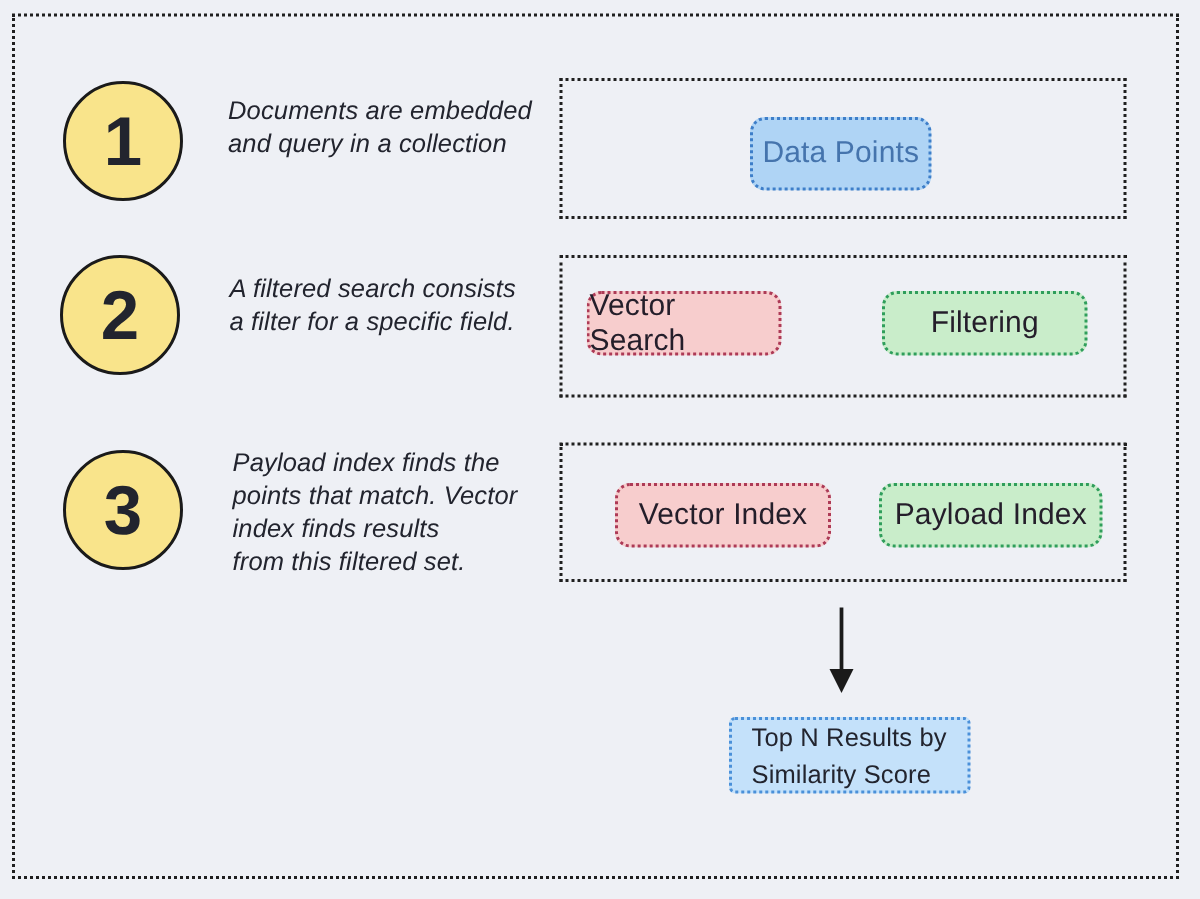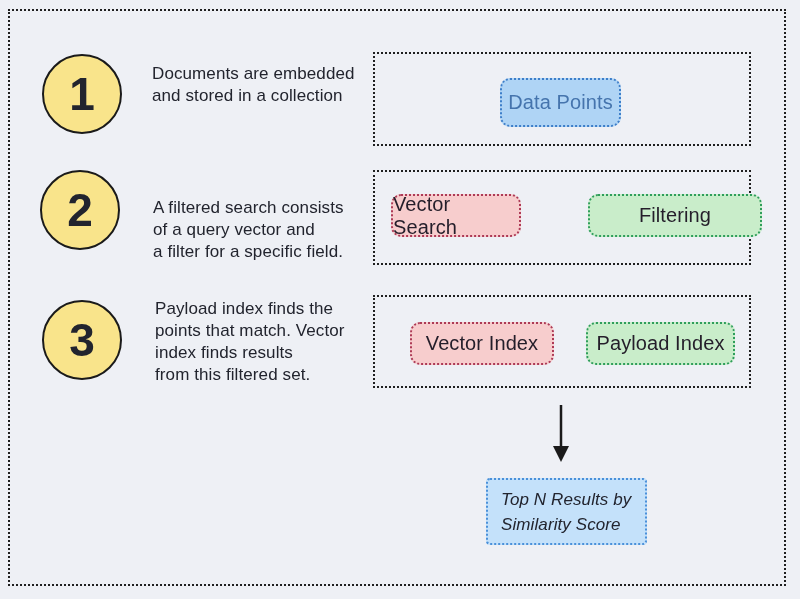--- a/index.html
+++ b/index.html
@@ -14,77 +14,76 @@
     border:2px dotted #1f1f1f;box-sizing:border-box;
   }
   .step-circle{
     position:absolute;width:80px;height:80px;border-radius:50%;
     background:#f9e48b;border:2.5px solid #1a1a1a;box-sizing:border-box;
     display:flex;align-items:center;justify-content:center;
     font-size:46px;font-weight:600;color:#22242e;line-height:1;
   }
   .step-text{
     position:absolute;font-size:17px;line-height:22px;color:#22242e;
-    font-weight:500;letter-spacing:.1px;
+    font-weight:500;letter-spacing:.1px;font-style:italic;
   }
   .dashed-box{
     position:absolute;border:2px dotted #1f1f1f;box-sizing:border-box;
   }
   .chip{
     position:absolute;box-sizing:border-box;border-radius:10px;
     display:flex;align-items:center;justify-content:center;
     font-size:20px;font-weight:500;border:2px dotted transparent;
     letter-spacing:.1px;
   }
   .arrow-svg{position:absolute;left:545px;top:402px;}
   .result-box{
-    position:absolute;left:486px;top:478px;width:161px;height:67px;
+    position:absolute;left:486px;top:478px;width:161px;height:51px;
     box-sizing:border-box;border:2px dotted #4a90d9;border-radius:4px;
     background:#c4e1fa;color:#22242e;font-size:17px;font-weight:500;
     display:flex;flex-direction:column;justify-content:center;
-    padding-left:13px;line-height:25px;letter-spacing:.1px;font-style:italic;
+    padding-left:13px;line-height:25px;letter-spacing:.1px;
   }
   
   #circle1{left:42px;top:54px;}
   #circle2{left:40px;top:170px;}
   #circle3{left:42px;top:300px;}
   #text1{left:152px;top:63px;}
-  #text2{left:153px;top:197px;}
+  #text2{left:153px;top:182px;}
   #text3{left:155px;top:298px;}
   #box1{left:373px;top:52px;width:378px;height:94px;}
   #box2{left:373px;top:170px;width:378px;height:95px;}
   #box3{left:373px;top:295px;width:378px;height:93px;}
   #chip-data-points{left:500px;top:78px;width:121px;height:49px;}
   #chip-vector-search{left:391px;top:194px;width:130px;height:43px;border-radius:10px;}
-  #chip-filtering{left:588px;top:194px;width:174px;height:43px;}
+  #chip-filtering{left:588px;top:194px;width:137px;height:43px;}
   #chip-vector-index{left:391px;top:322px;width:144px;height:43px;}
   #chip-payload-index{left:586px;top:322px;width:149px;height:43px;}
 </style>
 </head>
 <body>
 
 <div class="outer-border"></div>
 
 <div id="circle1" class="step-circle">
   <span>1</span>
 </div>
 <div id="circle2" class="step-circle">
   <span>2</span>
 </div>
 <div id="circle3" class="step-circle">
   <span>3</span>
 </div>
 
 <div id="text1" class="step-text">
     <div>Documents are embedded</div>
-    <div>and stored in a collection</div>
+    <div>and query in a collection</div>
   </div>
 <div id="text2" class="step-text">
     <div>A filtered search consists</div>
-    <div>of a query vector and</div>
     <div>a filter for a specific field.</div>
   </div>
 <div id="text3" class="step-text">
     <div>Payload index finds the</div>
     <div>points that match. Vector</div>
     <div>index finds results</div>
     <div>from this filtered set.</div>
   </div>
 
 <div id="box1" class="dashed-box"></div>

